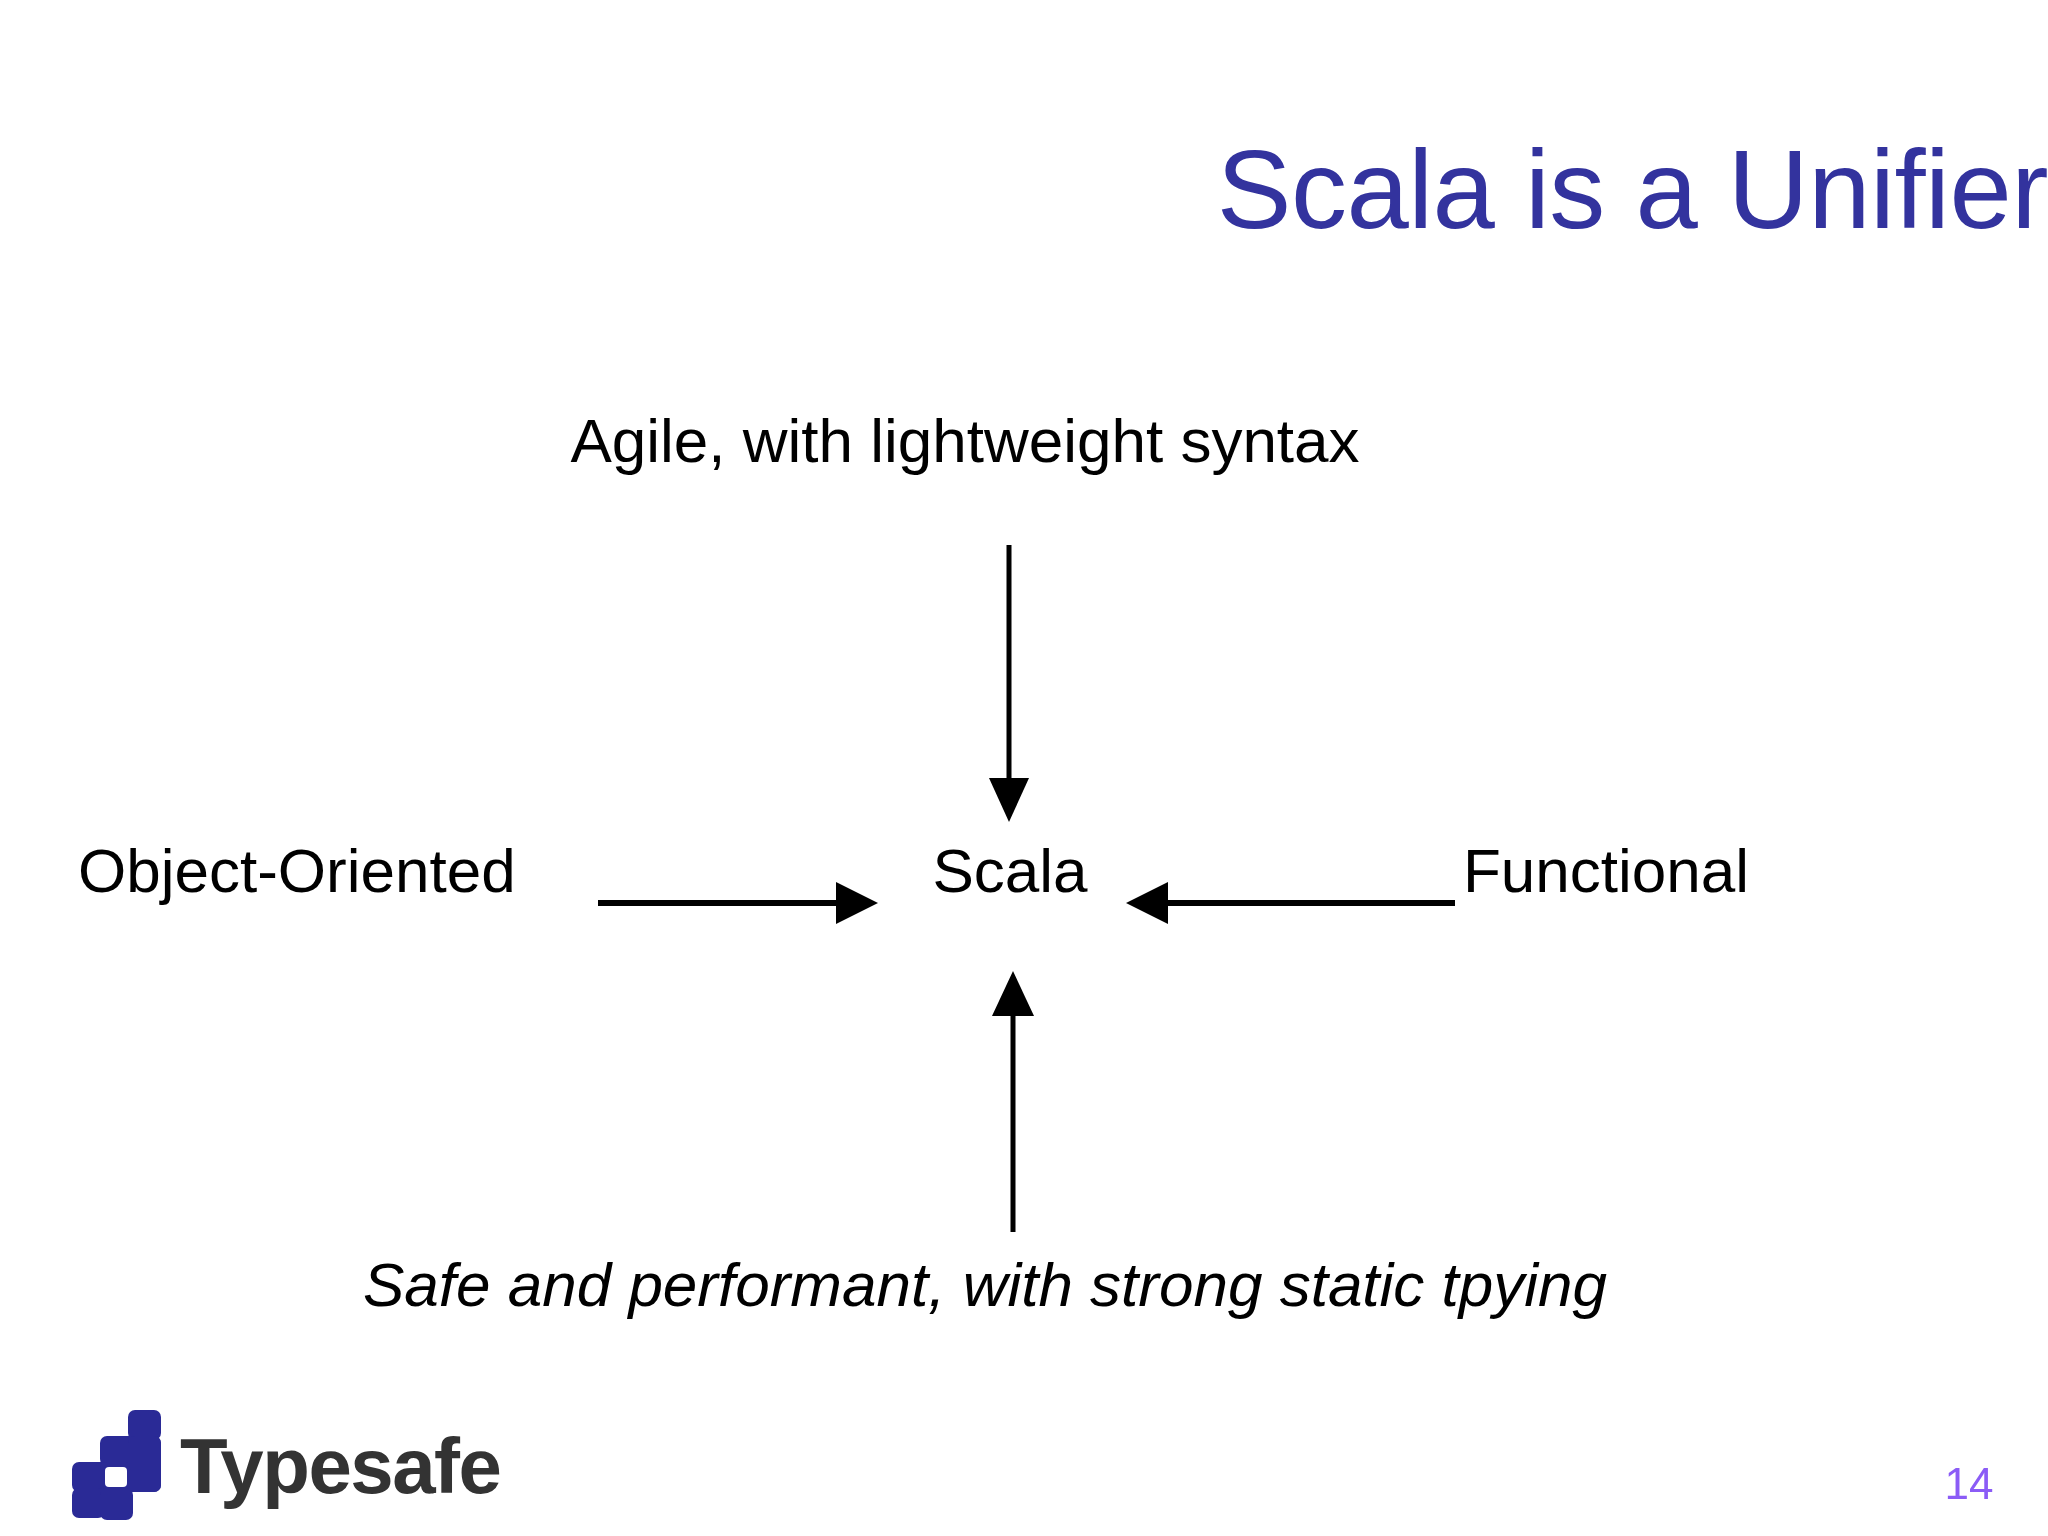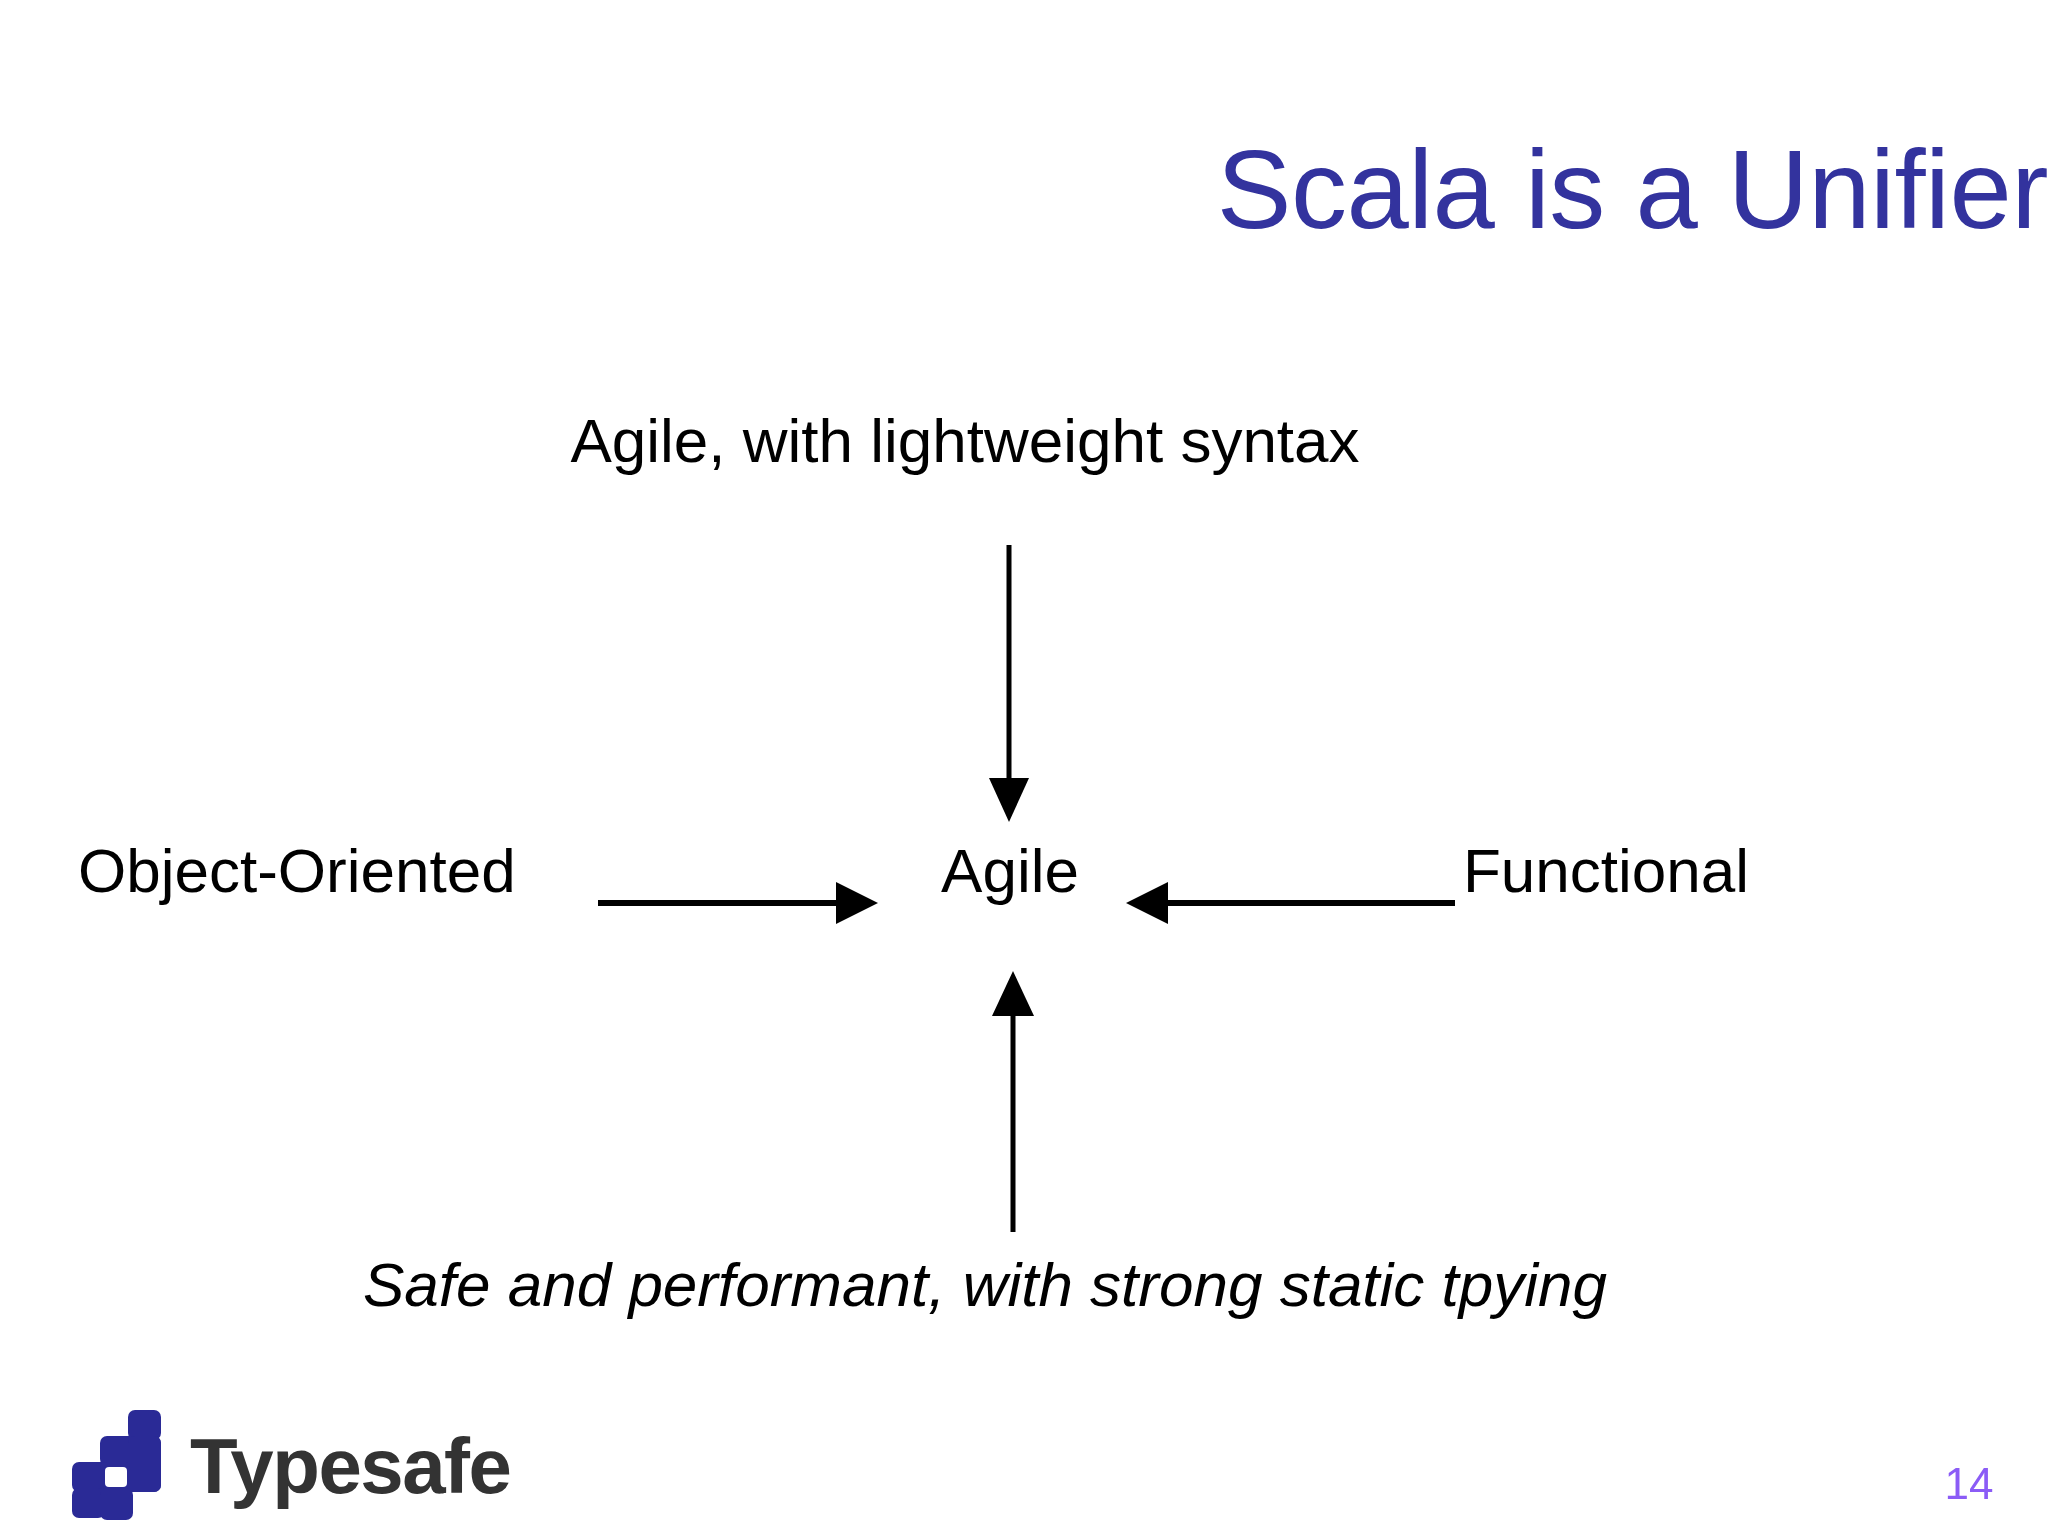--- a/index.html
+++ b/index.html
@@ -108,21 +108,20 @@
   #logo-mark {
     display: block;
     width: 108px;
     height: 116px;
   }
   #logo-wordmark {
     font-size: 78px;
     font-weight: 700;
     color: #333333;
     letter-spacing: -1.5px;
-    margin-left: 10px;
     line-height: 1;
     white-space: nowrap;
   }
   #page-number {
     position: absolute;
     right: 24px;
     top: 1462px;
     width: 110px;
     text-align: center;
     font-size: 44px;
@@ -136,21 +135,21 @@
 <div id="slide">
 
   <div id="slide-title">Scala is a Unifier</div>
 
   <div id="diagram">
 
     <div class="diagram-label" id="label-left">Object-Oriented</div>
 
     <div class="diagram-label" id="label-top">Agile, with lightweight syntax</div>
 
-    <div class="diagram-label" id="label-center">Agile</div>
+    <div class="diagram-label" id="label-center">Scala</div>
 
     <div class="diagram-label" id="label-right">Functional</div>
 
     <div class="diagram-label" id="label-bottom">Safe and performant, with strong static tpying</div>
 
     <svg id="arrows" viewBox="0 0 2048 1536" xmlns="http://www.w3.org/2000/svg">
 
       <g>
         <line x1="1009" y1="545" x2="1009" y2="795" stroke="#000000" stroke-width="5"></line>
         <polygon points="1009,822 989,778 1029,778" fill="#000000"></polygon>

